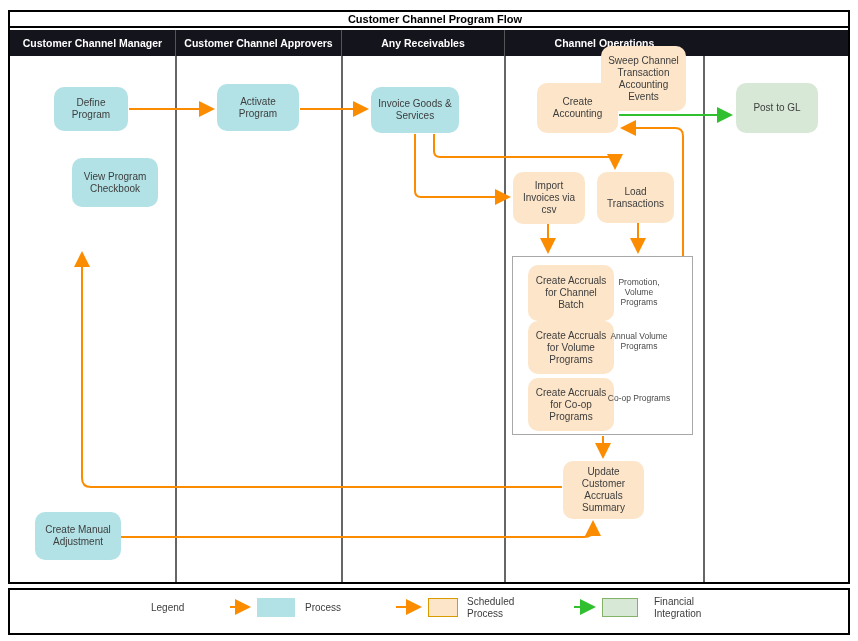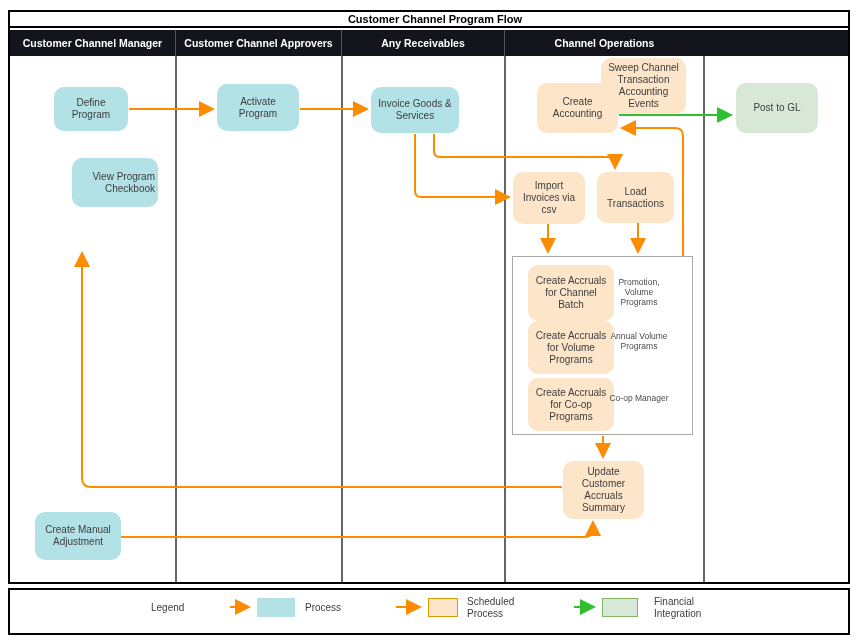--- a/index.html
+++ b/index.html
@@ -87,34 +87,34 @@
     <path class="edge-o" marker-end="url(#ah-o)" d="M230,607 H249"></path>
     <path class="edge-o" marker-end="url(#ah-o)" d="M396,607 H420"></path>
     <path class="edge-g" marker-end="url(#ah-g)" d="M574,607 H594"></path>
   </svg>
 
   <div id="accruals-container"></div>
 
   <div class="node process" style="left:54px;  top:87px;  width:74px; height:44px;">Define Program</div>
   <div class="node process" style="left:217px; top:84px;  width:82px; height:47px;">Activate Program</div>
   <div class="node process" style="left:371px; top:87px;  width:88px; height:46px;">Invoice Goods &amp; Services</div>
-  <div class="node process" style="left:72px;  top:158px; width:86px; height:49px;text-align:right;">View Program Checkbook</div>
+  <div class="node process" style="left:72px;  top:158px; width:86px; height:49px;">View Program Checkbook</div>
   <div class="node process" style="left:35px;  top:512px; width:86px; height:48px;">Create Manual Adjustment</div>
 
-  <div class="node scheduled" style="left:601px; top:58px;  width:85px; height:56px;">Sweep Channel Transaction Accounting Events</div>
+  <div class="node scheduled" style="left:601px; top:46px;  width:85px; height:65px;">Sweep Channel Transaction Accounting Events</div>
   <div class="node scheduled" style="left:537px; top:83px;  width:81px; height:50px;">Create Accounting</div>
   <div class="node scheduled" style="left:513px; top:172px; width:72px; height:52px;">Import Invoices via csv</div>
   <div class="node scheduled" style="left:597px; top:172px; width:77px; height:51px;">Load Transactions</div>
 
   <div class="node scheduled" style="left:528px; top:265px; width:86px; height:56px;">Create Accruals for Channel Batch</div>
   <div class="annotation" style="left:607px; top:277px; width:64px;">Promotion, Volume Programs</div>
   <div class="node scheduled" style="left:528px; top:321px; width:86px; height:53px;">Create Accruals for Volume Programs</div>
   <div class="annotation" style="left:607px; top:331px; width:64px;">Annual Volume Programs</div>
   <div class="node scheduled" style="left:528px; top:378px; width:86px; height:53px;">Create Accruals for Co-op Programs</div>
-  <div class="annotation" style="left:607px; top:393px; width:64px;">Co-op Manager</div>
+  <div class="annotation" style="left:607px; top:393px; width:64px;">Co-op Programs</div>
 
   <div class="node scheduled" style="left:563px; top:461px; width:81px; height:58px;">Update Customer Accruals Summary</div>
 
   <div class="node financial" style="left:736px; top:83px; width:82px; height:50px;">Post to GL</div>
 
   <div id="legend-box"></div>
   <div class="legend-label" style="left:151px; top:602px;">Legend</div>
   <div class="swatch swatch-process"></div>
   <div class="legend-label" style="left:305px; top:602px;">Process</div>
   <div class="swatch swatch-scheduled"></div>

